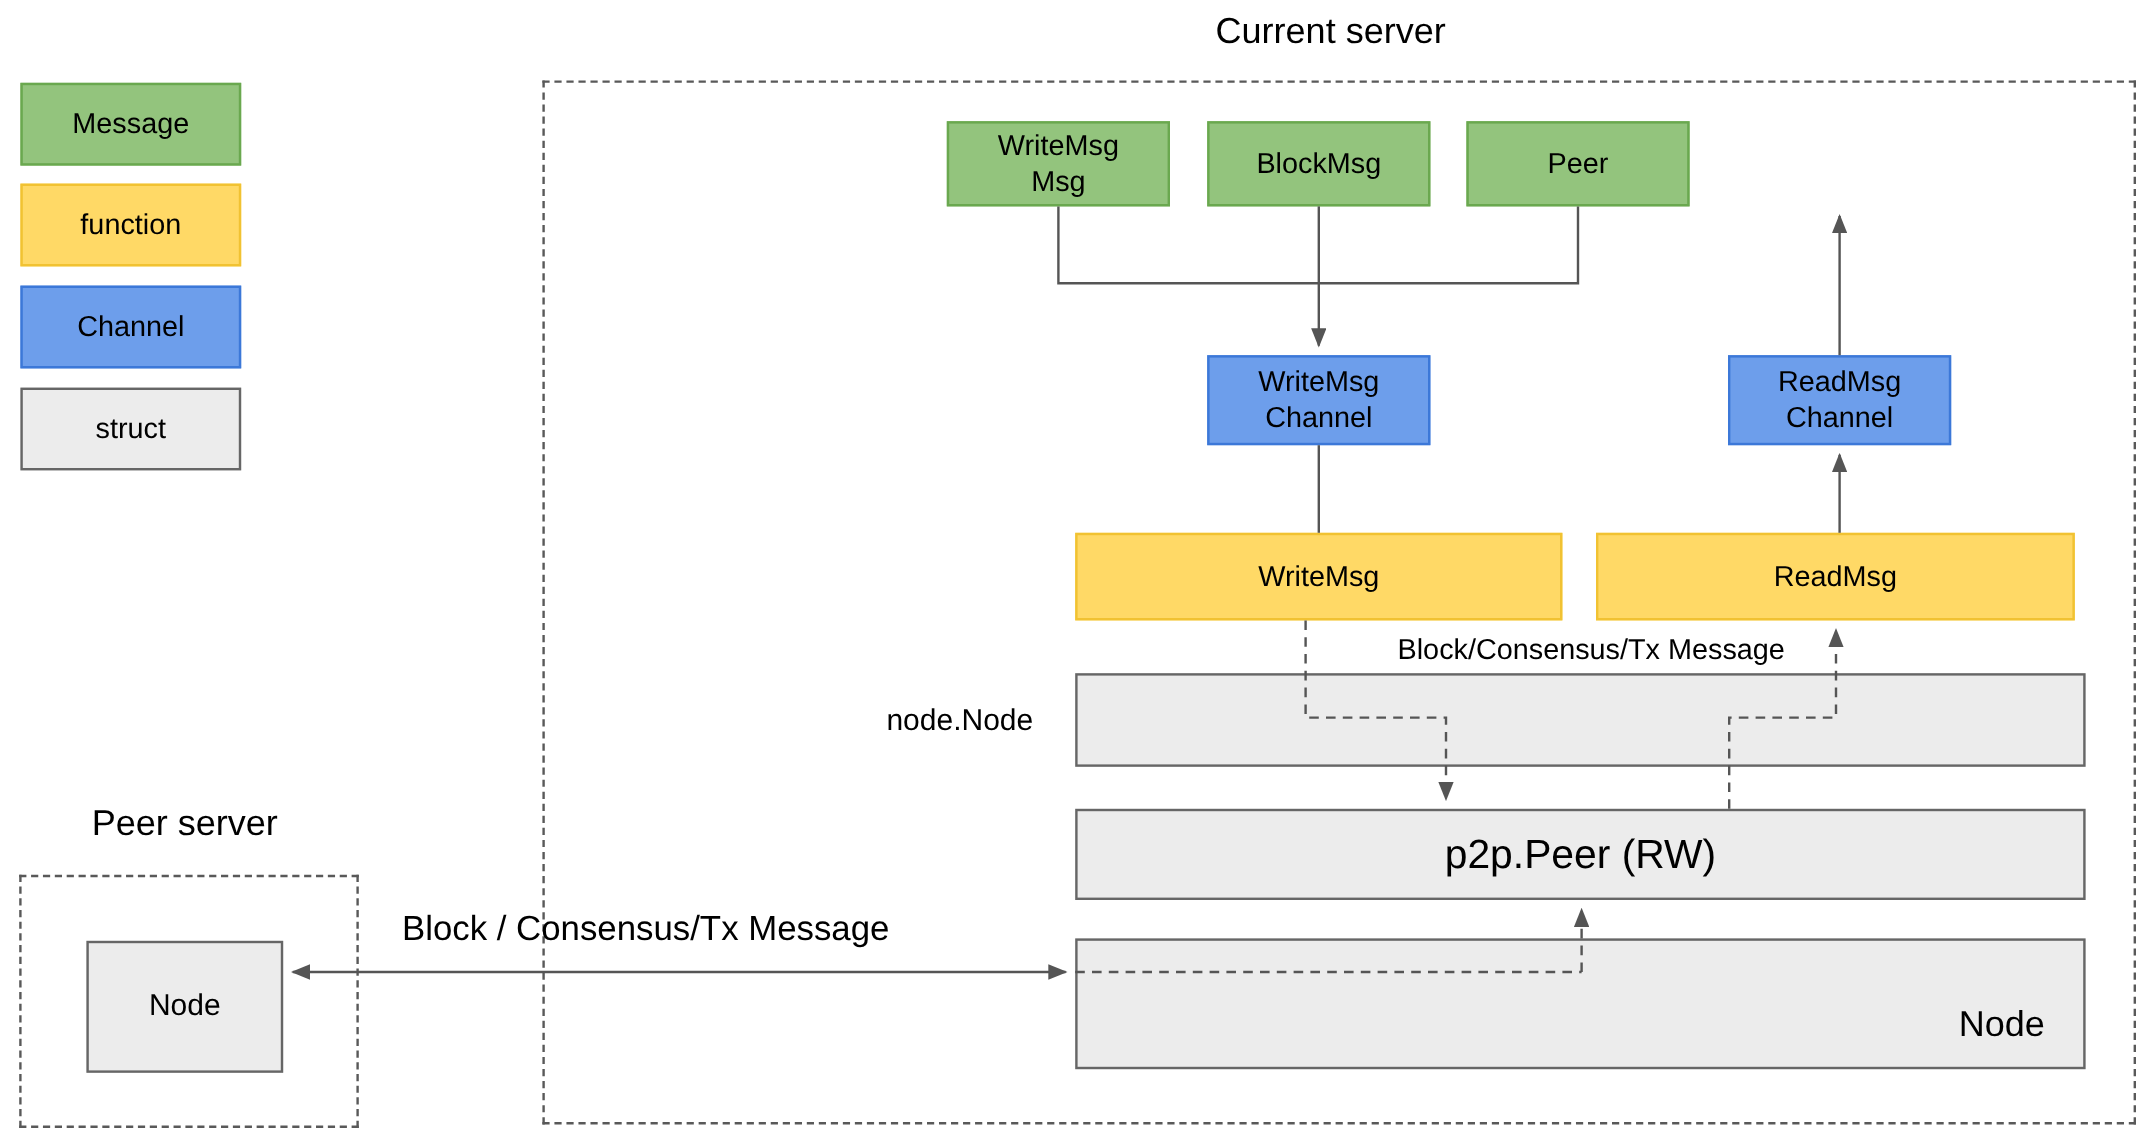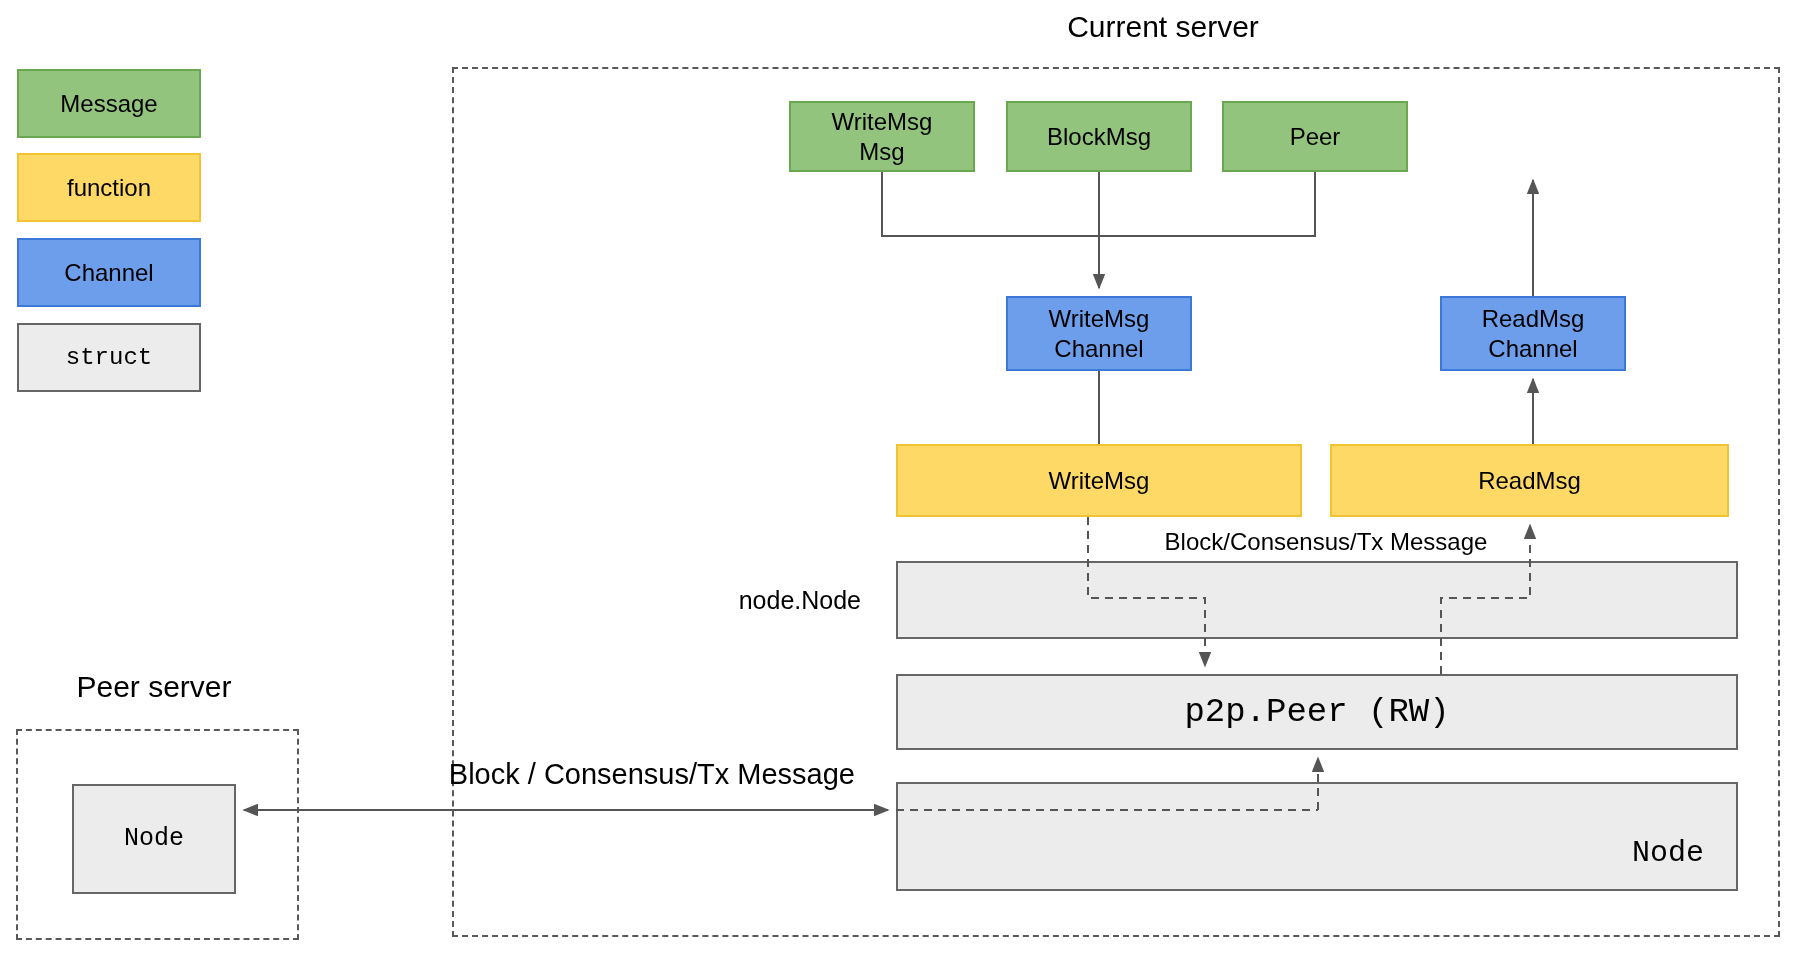--- a/index.html
+++ b/index.html
@@ -9,21 +9,21 @@
     overflow:hidden;
   }
   .box {
     position:absolute; box-sizing:border-box; border:2px solid #000;
     display:flex; align-items:center; justify-content:center;
     text-align:center; font-size:24px; line-height:1.25; white-space:pre-line;
   }
   .green  { background:var(--message-fill);  border-color:var(--message-border); }
   .yellow { background:var(--function-fill); border-color:var(--function-border); }
   .blue   { background:var(--channel-fill);  border-color:var(--channel-border); }
-  .gray   { background:var(--struct-fill);   border-color:var(--struct-border);font-family:Liberation Mono, monospace; }
+  .gray   { background:var(--struct-fill);   border-color:var(--struct-border); }
   .dashed-region {
     position:absolute; box-sizing:border-box;
     border:2px dashed var(--dashed-border);
   }
   .label { position:absolute; font-size:24px; }
   .title { font-size:30px; }
   .connectors { position:absolute; left:0; top:0; pointer-events:none; z-index:5; }
   .conn { stroke:var(--line); stroke-width:2; fill:none; }
   .conn.dashed { stroke-dasharray:8 6; }
   .node-big-label { position:absolute; right:32px; bottom:17px; font-size:30px; }
@@ -31,21 +31,21 @@
 </head>
 <body>
 
 <div class="canvas">
 
   <div class="box green" style="left:17px;top:69px;width:184px;height:69px">Message</div>
   <div class="box yellow" style="left:17px;top:153px;width:184px;height:69px">function</div>
   <div class="box blue" style="left:17px;top:238px;width:184px;height:69px">Channel</div>
   <div class="box gray" style="left:17px;top:323px;width:184px;height:69px">struct</div>
 
-  <div class="label title" style="left:1013px;top:10px;width:300px;text-align:center">Current server</div>
+  <div class="label title" style="left:1013px;top:10px;width:300px;">Current server</div>
   <div class="dashed-region" style="left:452px;top:67px;width:1328px;height:870px"></div>
 
   <div class="box green" style="left:789px;top:101px;width:186px;height:71px">WriteMsg
 Msg</div>
   <div class="box green" style="left:1006px;top:101px;width:186px;height:71px">BlockMsg</div>
   <div class="box green" style="left:1222px;top:101px;width:186px;height:71px">Peer</div>
 
   <div class="box blue" style="left:1006px;top:296px;width:186px;height:75px">WriteMsg
 Channel</div>
   <div class="box blue" style="left:1440px;top:296px;width:186px;height:75px">ReadMsg
@@ -62,21 +62,21 @@
   <div class="box gray" style="left:896px;top:674px;width:842px;height:76px;font-size:34px">p2p.Peer (RW)</div>
 
   <div class="box gray" style="left:896px;top:782px;width:842px;height:109px">
     <span class="node-big-label">Node</span>
   </div>
 
   <div class="label title" style="left:29px;top:670px;width:250px;text-align:center">Peer server</div>
   <div class="dashed-region" style="left:16px;top:729px;width:283px;height:211px"></div>
   <div class="box gray" style="left:72px;top:784px;width:164px;height:110px;font-size:25px">Node</div>
 
-  <div class="label" style="left:335px;top:758px;width:520px;text-align:right;font-size:29px">Block / Consensus/Tx Message</div>
+  <div class="label" style="left:335px;top:758px;width:520px;text-align:left;font-size:29px">Block / Consensus/Tx Message</div>
 
   <svg class="connectors" width="1797" height="956" viewBox="0 0 1797 956">
     <defs>
       <marker id="arrow" viewBox="0 0 10 8" refX="9" refY="4" markerWidth="8" markerHeight="6.4" orient="auto-start-reverse">
         <path d="M0,0 L10,4 L0,8 z" fill="#555555"></path>
       </marker>
     </defs>
     <path class="conn" d="M882 172 L882 236 L1315 236 L1315 172"></path>
     <path class="conn" d="M1099 172 L1099 288" marker-end="url(#arrow)"></path>
     <path class="conn" d="M1099 371 L1099 444"></path>

